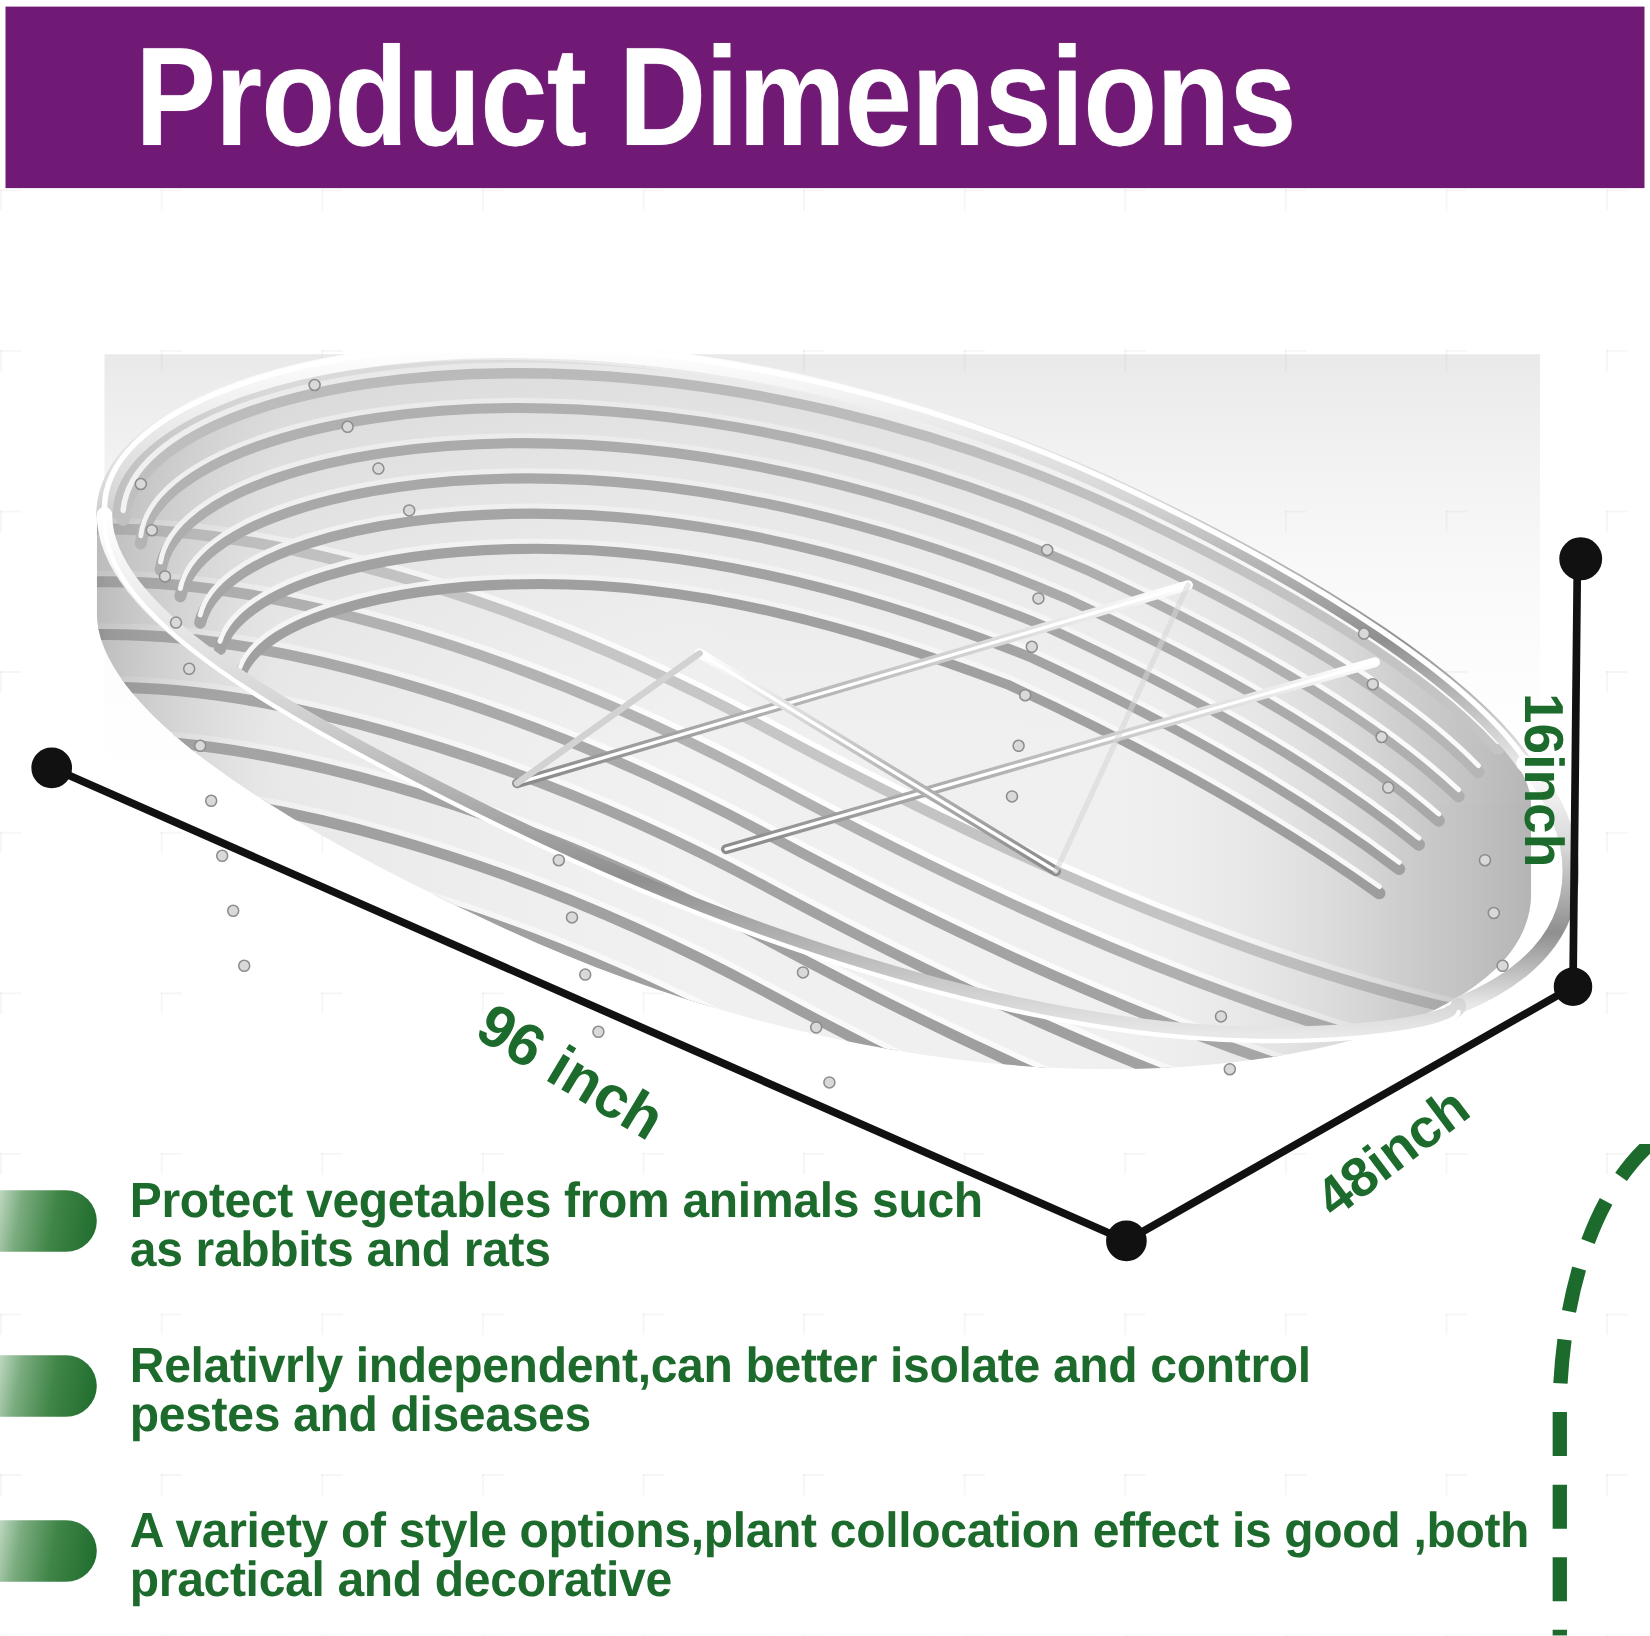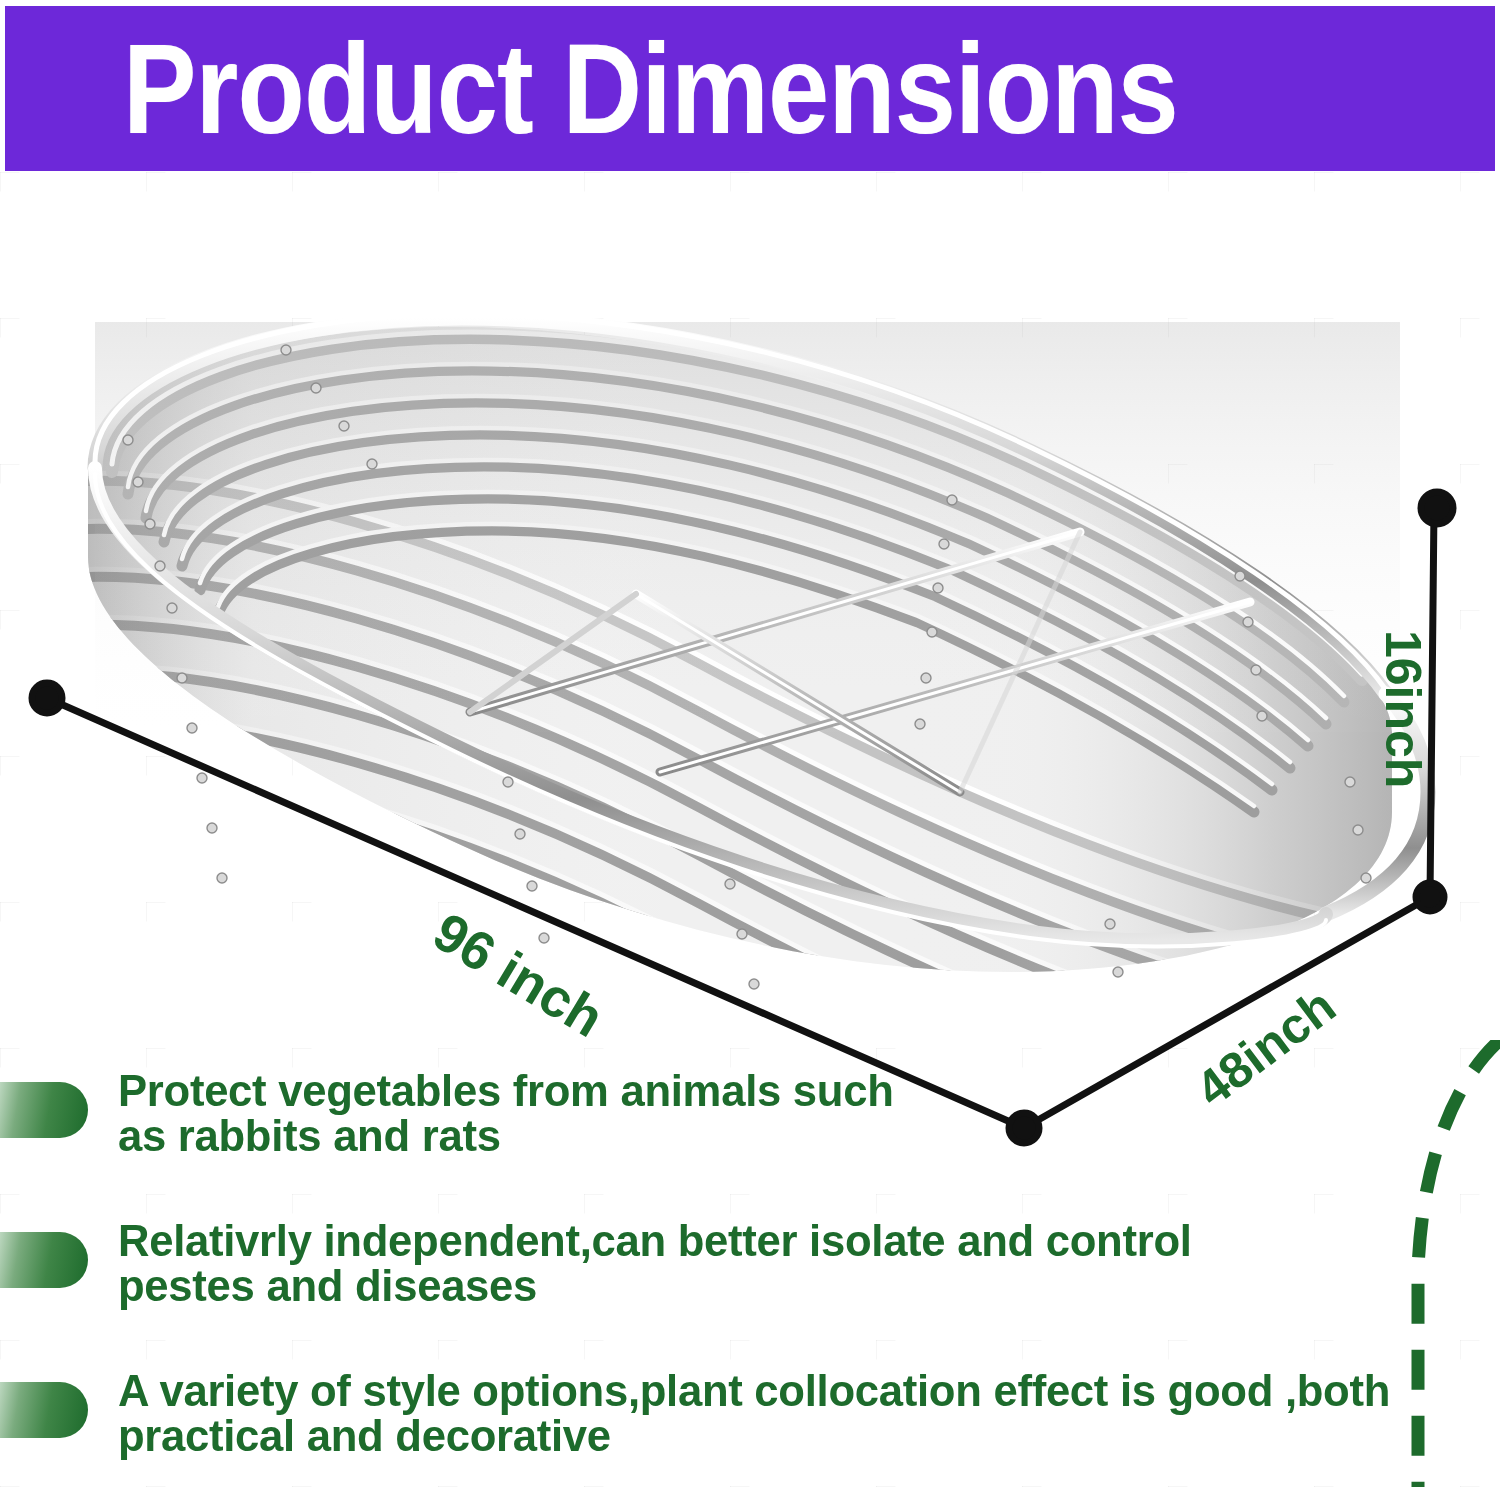--- a/index.html
+++ b/index.html
@@ -37,21 +37,21 @@
     content:"";position:absolute;inset:0;
     background-image:
       radial-gradient(circle 26px at 0 0, rgba(255,255,255,0) 0 72%, #ffffff 78%);
     background-size:146px 146px;
     background-position:0 0;
   }
 
   
   #header-banner{
     position:absolute;left:5px;top:6px;width:1490px;height:165px;
-    background:#6d28d9;
+    background:#701a75;
     z-index:5;
     display:flex;align-items:center;
   }
   #page-title{
     color:#ffffff;
     font-family:"Liberation Sans", sans-serif;
     font-weight:bold;
     font-size:128px;
     line-height:1;
     letter-spacing:-1px;

